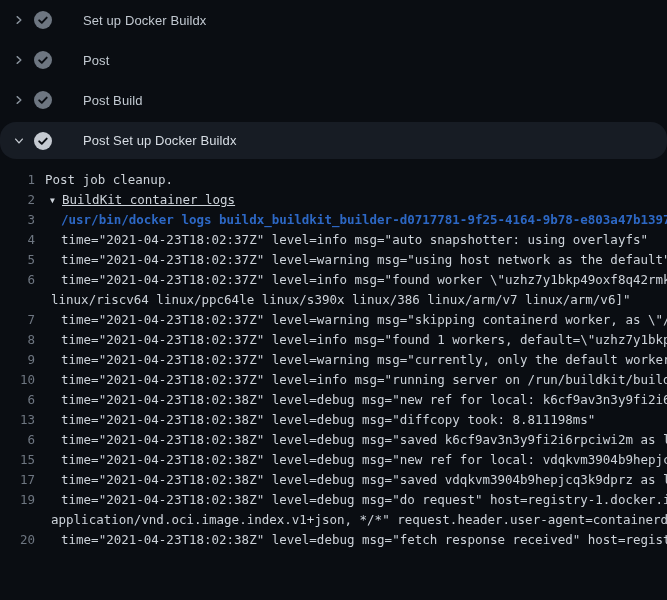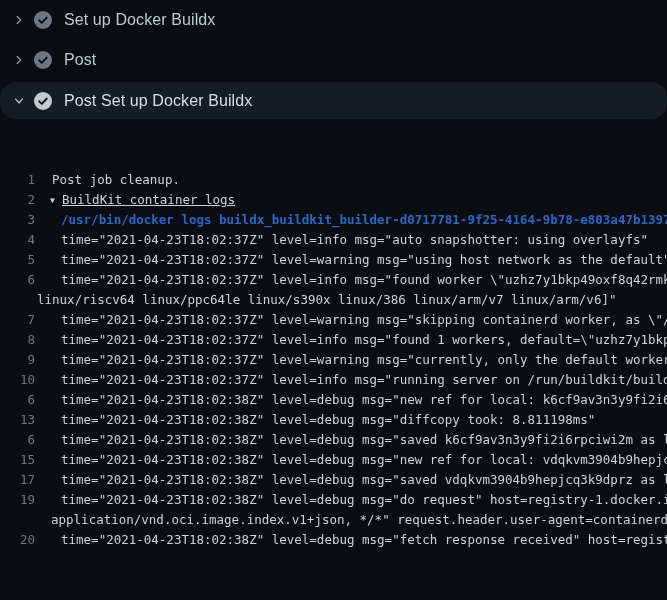--- a/index.html
+++ b/index.html
@@ -19,21 +19,21 @@
   .step-row.expanded{
     height:37px;margin:2px 0 1px 0;
     background:var(--bar-bg,#171c24);
     border-radius:16px;
   }
   .chev{width:12px;height:12px;display:flex;align-items:center;justify-content:center;margin-right:9px;flex:0 0 auto;}
   .chev svg{display:block;}
   .step-row.expanded .chev svg{transform:rotate(90deg);}
   .check{width:18px;height:18px;margin-right:12px;flex:0 0 auto;}
   .check svg{display:block;}
-  .step-label{font-size:16px;color:var(--step-text,#c2c9d1);letter-spacing:.1px;}
+  .step-label{font-size:13px;color:var(--step-text,#c2c9d1);letter-spacing:.1px;margin-left:19px;}
   .step-row.expanded .step-label{color:var(--step-text-active,#d8dee5);}
 
   
   .log{
     position:absolute;top:160px;left:0;width:667px;height:440px;
     padding-top:10px;
     font-family:"DejaVu Sans Mono",monospace;font-size:12.5px;
   }
   .log-row{position:relative;height:20px;line-height:20px;overflow:hidden;width:667px;}
   .num{
@@ -78,40 +78,54 @@
     </span>
     <span class="check">
       <svg width="18" height="18" viewBox="0 0 16 16">
         <circle class="check-bg" cx="8" cy="8" r="8" fill="#6e7681"></circle>
         <path d="M4.6 8.3 L6.9 10.5 L11.3 5.9" fill="none" stroke="#0a0d12" stroke-width="1.7" stroke-linecap="round" stroke-linejoin="round"></path>
       </svg>
     </span>
     <span class="step-label">Post</span>
   </div>
 
+  <div class="step-row">
+    <span class="chev">
+      <svg width="12" height="12" viewBox="0 0 16 16">
+        <path d="M5.5 3.5 L10.5 8 L5.5 12.5" fill="none" stroke="#8a939d" stroke-width="1.8" stroke-linecap="round" stroke-linejoin="round"></path>
+      </svg>
+    </span>
+    <span class="check">
+      <svg width="18" height="18" viewBox="0 0 16 16">
+        <circle class="check-bg" cx="8" cy="8" r="8" fill="#6e7681"></circle>
+        <path d="M4.6 8.3 L6.9 10.5 L11.3 5.9" fill="none" stroke="#0a0d12" stroke-width="1.7" stroke-linecap="round" stroke-linejoin="round"></path>
+      </svg>
+    </span>
+    <span class="step-label">Post Build</span>
+  </div>
 
   <div class="step-row expanded">
     <span class="chev">
       <svg width="12" height="12" viewBox="0 0 16 16">
         <path d="M5.5 3.5 L10.5 8 L5.5 12.5" fill="none" stroke="#c5cad1" stroke-width="1.8" stroke-linecap="round" stroke-linejoin="round"></path>
       </svg>
     </span>
     <span class="check">
       <svg width="18" height="18" viewBox="0 0 16 16">
         <circle class="check-bg" cx="8" cy="8" r="8" fill="#c5cad1"></circle>
         <path d="M4.6 8.3 L6.9 10.5 L11.3 5.9" fill="none" stroke="#0a0d12" stroke-width="1.7" stroke-linecap="round" stroke-linejoin="round"></path>
       </svg>
     </span>
     <span class="step-label">Post Set up Docker Buildx</span>
   </div>
 </div>
   <div class="log" id="log">
   <div class="log-row base">
     <span class="num">1</span>
-    <span class="txt" style="left: 52px;">Post job cleanup.</span>
+    <span class="txt" style="left: 45px;">Post job cleanup.</span>
   </div>
 
   <div class="log-row group">
     <span class="num">2</span>
     <span class="txt" style="left: 50px; text-decoration: underline;"><span class="arrow">▼</span>BuildKit container logs</span>
   </div>
 
   <div class="log-row command">
     <span class="num">3</span>
     <span class="txt" style="left: 61px;">/usr/bin/docker logs buildx_buildkit_builder-d0717781-9f25-4164-9b78-e803a47b13970</span>
@@ -127,21 +141,21 @@
     <span class="txt" style="left: 61px;">time="2021-04-23T18:02:37Z" level=warning msg="using host network as the default"</span>
   </div>
 
   <div class="log-row child">
     <span class="num">6</span>
     <span class="txt" style="left: 61px;">time="2021-04-23T18:02:37Z" level=info msg="found worker \"uzhz7y1bkp49oxf8q42rmk0xj</span>
   </div>
 
   <div class="log-row cont">
     <span class="num"></span>
-    <span class="txt" style="left: 37px; text-align: right;">linux/riscv64 linux/ppc64le linux/s390x linux/386 linux/arm/v7 linux/arm/v6]"</span>
+    <span class="txt" style="left: 51px; text-align: right;">linux/riscv64 linux/ppc64le linux/s390x linux/386 linux/arm/v7 linux/arm/v6]"</span>
   </div>
 
   <div class="log-row child">
     <span class="num">7</span>
     <span class="txt" style="left: 61px;">time="2021-04-23T18:02:37Z" level=warning msg="skipping containerd worker, as \"/run</span>
   </div>
 
   <div class="log-row child">
     <span class="num">8</span>
     <span class="txt" style="left: 61px;">time="2021-04-23T18:02:37Z" level=info msg="found 1 workers, default=\"uzhz7y1bkp49ox</span>

